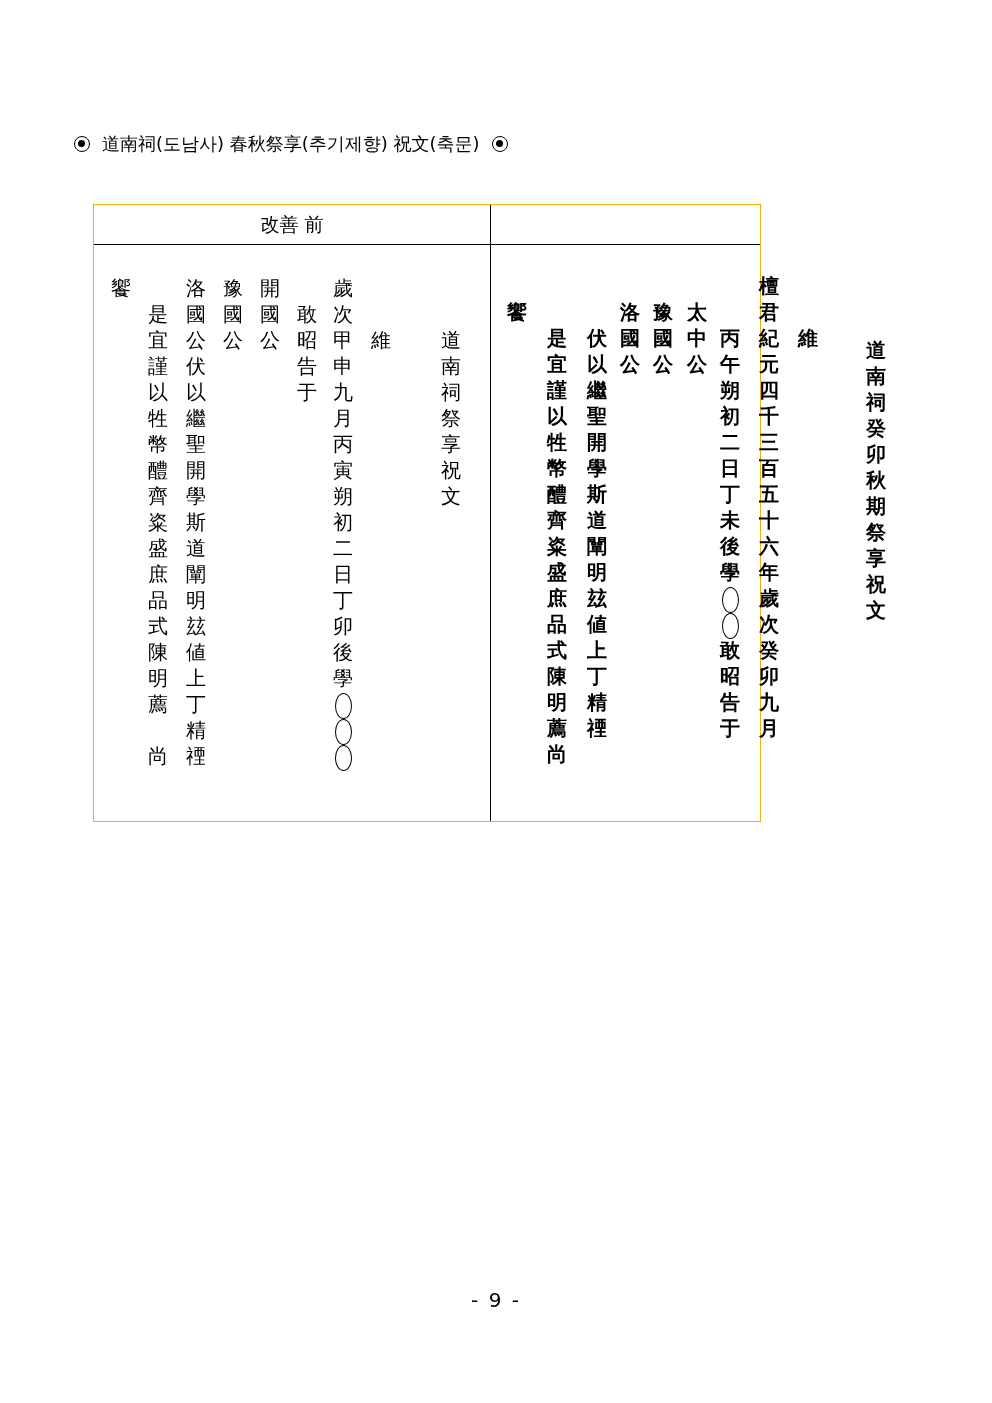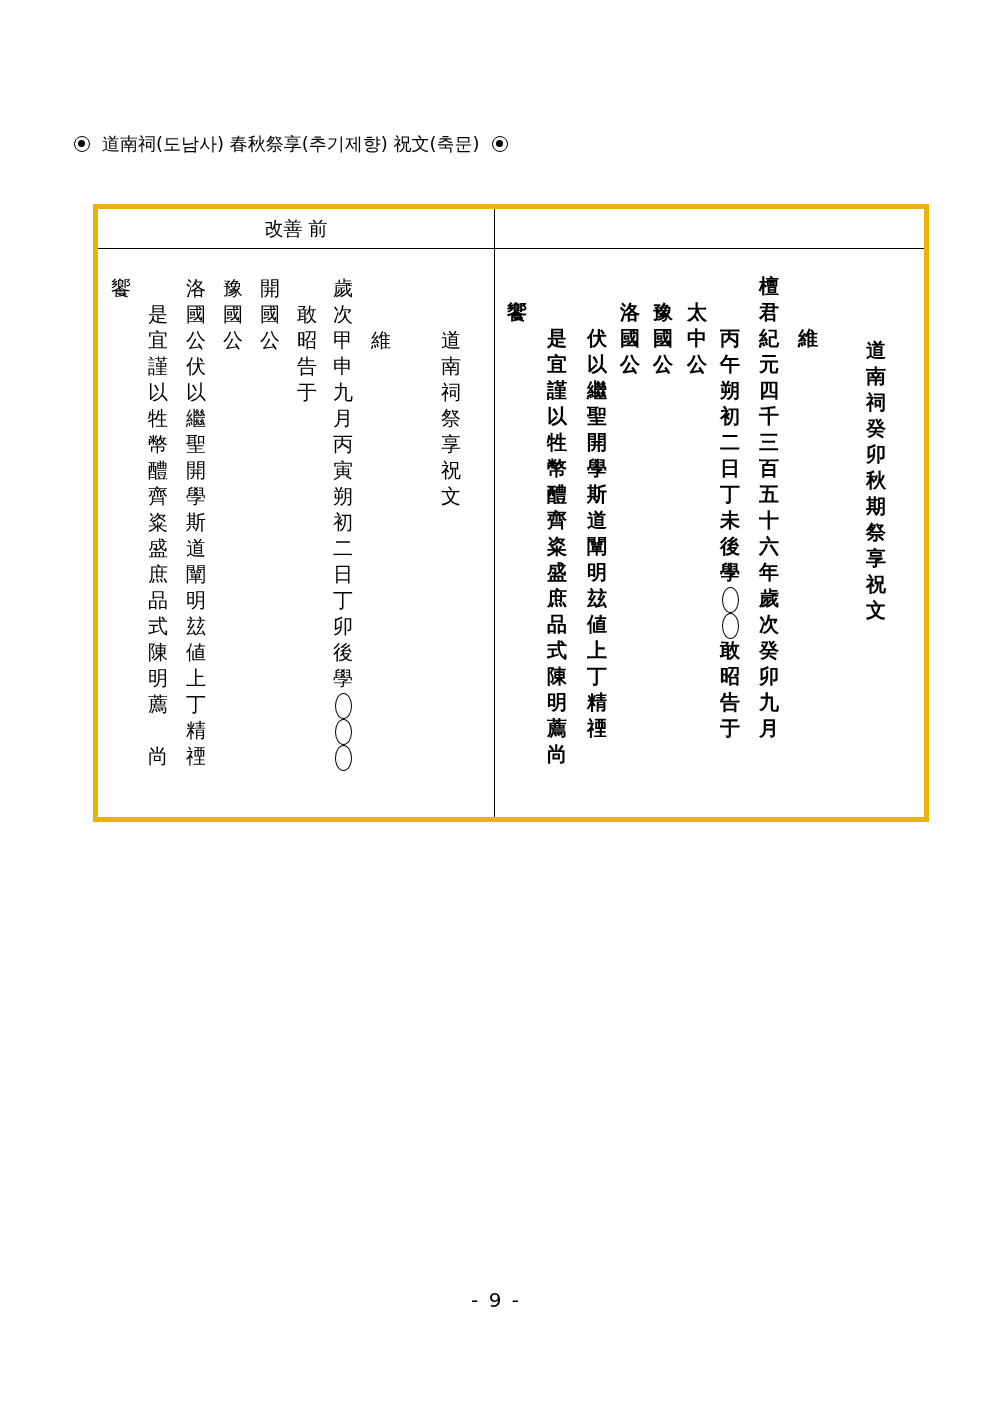--- a/index.html
+++ b/index.html
@@ -4,21 +4,21 @@
 <style>
   html, body { margin:0; padding:0; background:#ffffff; }
   body { width:992px; height:1403px; position:relative; overflow:hidden;
          font-family:"DejaVu Serif", "Liberation Serif", serif; color:#000; }
   .heading { position:absolute; left:72px; top:131px; height:26px; display:flex; align-items:center;
              font-family:"DejaVu Sans", "Liberation Sans", sans-serif; font-size:18px; letter-spacing:0px; white-space:nowrap; }
   .bullet { display:inline-block; width:16px; height:16px; border:1.5px solid #000; border-radius:50%;
             position:relative; box-sizing:border-box; margin:0 6px 0 2px; }
   .bullet::after { content:""; position:absolute; left:3px; top:3px; width:7px; height:7px; background:#000; border-radius:50%; }
   .heading .title { margin:0 10px 0 6px; }
-  .table { position:absolute; left:93px; top:204px; width:836px; height:618px; border:5px solid #eab308; box-sizing:border-box; }
+  .table { position:absolute; left:93px; top:204px; width:668px; height:618px; border:1px solid #eab308; box-sizing:border-box; }
   .hdr-line { position:absolute; left:0; top:39px; width:100%; height:0; border-top:1px solid #000; }
   .mid-line { position:absolute; left:396px; top:0; width:0; height:100%; border-left:1px solid #000; }
   .hdr { position:absolute; top:0; height:39px; line-height:39px; text-align:center; font-size:19px;
          font-family:"DejaVu Sans", "Liberation Sans", sans-serif; }
   .hdr.left { left:0; width:396px; }
   .hdr.right { left:397px; width:406px; }
   .col { position:absolute; width:26px; font-size:20px; line-height:26px; text-align:center; white-space:pre; }
   .col span { display:block; height:26px; }
   .left-panel .col { font-weight:normal; }
   .right-panel .col { font-weight:bold; }

